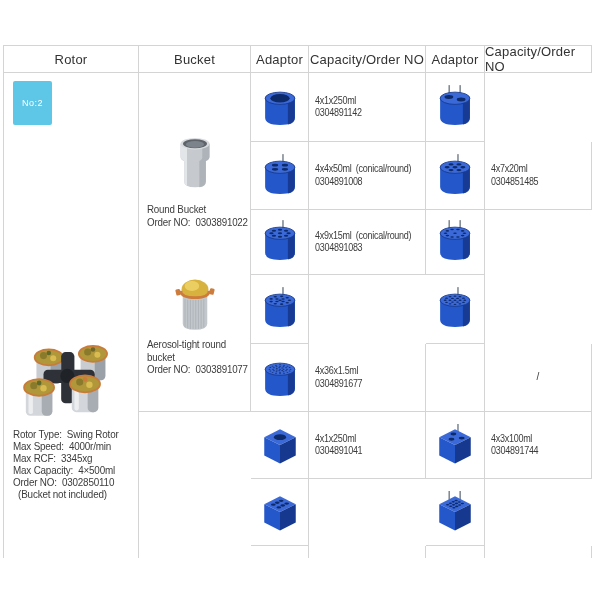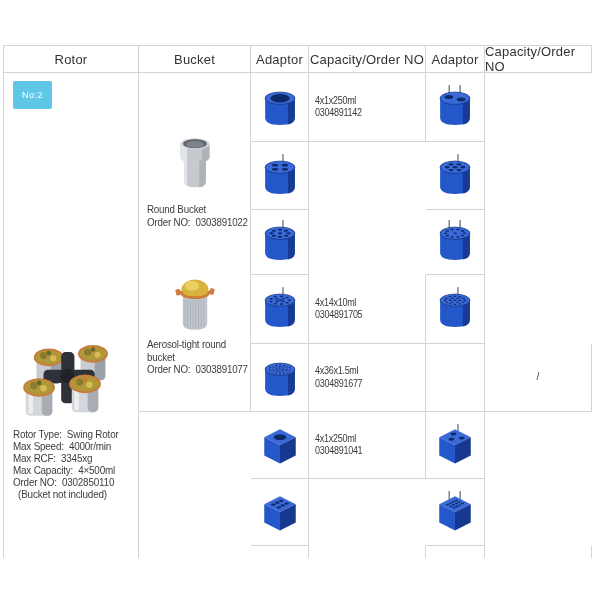--- a/index.html
+++ b/index.html
@@ -13,21 +13,21 @@
   .noB{border-bottom:none;}
   .hc{display:flex;align-items:center;justify-content:center;font-size:13px;color:#333;letter-spacing:.2px;}
   .ad{display:flex;align-items:center;justify-content:center;}
   .cap{display:flex;align-items:center;padding-left:6px;}
   .captxt{font-size:10px;line-height:12.5px;letter-spacing:-0.3px;color:#3c3c3c;white-space:pre;display:block;transform:scaleX(.9);transform-origin:0 50%;}
   .ctr{justify-content:center;padding-left:0;}
   .ctr .captxt{transform:none;letter-spacing:0;}
   .blabel{position:absolute;left:8px;font-size:10.5px;line-height:12.5px;letter-spacing:-0.2px;color:#3c3c3c;white-space:pre;transform:scaleX(.93);transform-origin:0 0;}
   .bimg{position:absolute;left:50%;transform:translateX(-50%);}
   .specs{position:absolute;left:9px;top:356px;font-size:10.4px;line-height:11.9px;letter-spacing:-0.2px;color:#3c3c3c;white-space:pre;transform:scaleX(.95);transform-origin:0 0;}
-  .badge{position:absolute;top:8px;left:9px;background:#5ec7e8;color:#fff;font-size:9px;line-height:12px;padding:8px 9px;border-radius:2px;letter-spacing:.5px;}
+  .badge{position:absolute;top:8px;left:9px;background:#5ec7e8;color:#fff;font-size:9px;line-height:12px;padding:16px 9px;border-radius:2px;letter-spacing:.5px;}
   .rimg{position:absolute;left:13px;top:263px;}
   .adicon{display:block;line-height:0;}
 </style>
 </head>
 <body>
 
 <div class="page">
   <div class="tbl">
 
     <div class="cell hc" style="grid-area:1/1/2/2">Rotor</div>
@@ -161,52 +161,64 @@
             <rect x="26.5" y="1" width="1.8" height="14" fill="#828a93"></rect>
             <path d="M7 16 L7 38 Q7 46.5 24 46.5 Q41 46.5 41 38 L41 16 Z" fill="#2457c9"></path>
             <path d="M33 17 L41 16 L41 38 Q41 45 33 46 Z" fill="#16398f" opacity="0.9"></path>
             <ellipse cx="24" cy="16" rx="17" ry="7" fill="#3b6ad8" stroke="#16398f" stroke-width="1"></ellipse>
             <ellipse cx="29.65685424949238" cy="18.3758787847868" rx="3.6" ry="1.62" fill="#0d2a6b"></ellipse>
             <ellipse cx="18.34314575050762" cy="18.3758787847868" rx="3.6" ry="1.62" fill="#0d2a6b"></ellipse>
             <ellipse cx="18.343145750507617" cy="13.6241212152132" rx="3.6" ry="1.62" fill="#0d2a6b"></ellipse>
             <ellipse cx="29.65685424949238" cy="13.6241212152132" rx="3.6" ry="1.62" fill="#0d2a6b"></ellipse>
           </svg></div>
       </div>
+    <div class="cell cap" style="grid-area:3/4/4/5">
+        <span class="captxt">4x4x50ml  (conical/round)
+0304891008</span>
+      </div>
     <div class="cell ad" style="grid-area:3/5/4/6">
         <div class="adicon"><svg width="42" height="46" viewBox="0 0 48 52">
             <rect x="26.5" y="1" width="1.8" height="14" fill="#828a93"></rect>
             <path d="M7 16 L7 38 Q7 46.5 24 46.5 Q41 46.5 41 38 L41 16 Z" fill="#2457c9"></path>
             <path d="M33 17 L41 16 L41 38 Q41 45 33 46 Z" fill="#16398f" opacity="0.9"></path>
             <ellipse cx="24" cy="16" rx="17" ry="7" fill="#3b6ad8" stroke="#16398f" stroke-width="1"></ellipse>
             <ellipse cx="33" cy="16" rx="2.9" ry="1.305" fill="#0d2a6b"></ellipse>
             <ellipse cx="28.5" cy="19.27357602630518" rx="2.9" ry="1.305" fill="#0d2a6b"></ellipse>
             <ellipse cx="19.5" cy="19.27357602630518" rx="2.9" ry="1.305" fill="#0d2a6b"></ellipse>
             <ellipse cx="15" cy="16" rx="2.9" ry="1.305" fill="#0d2a6b"></ellipse>
             <ellipse cx="19.499999999999996" cy="12.726423973694823" rx="2.9" ry="1.305" fill="#0d2a6b"></ellipse>
             <ellipse cx="28.5" cy="12.726423973694821" rx="2.9" ry="1.305" fill="#0d2a6b"></ellipse>
             <ellipse cx="24" cy="16" rx="2.9" ry="1.305" fill="#0d2a6b"></ellipse>
           </svg></div>
+      </div>
+    <div class="cell cap" style="grid-area:3/6/4/7">
+        <span class="captxt">4x7x20ml
+0304851485</span>
       </div>
 
     <div class="cell ad" style="grid-area:4/3/5/4">
         <div class="adicon"><svg width="42" height="46" viewBox="0 0 48 52">
             <rect x="26.5" y="1" width="1.8" height="14" fill="#828a93"></rect>
             <path d="M7 16 L7 38 Q7 46.5 24 46.5 Q41 46.5 41 38 L41 16 Z" fill="#2457c9"></path>
             <path d="M33 17 L41 16 L41 38 Q41 45 33 46 Z" fill="#16398f" opacity="0.9"></path>
             <ellipse cx="24" cy="16" rx="17" ry="7" fill="#3b6ad8" stroke="#16398f" stroke-width="1"></ellipse>
             <ellipse cx="33.8" cy="16" rx="2.5" ry="1.125" fill="#0d2a6b"></ellipse>
             <ellipse cx="30.929646455628166" cy="18.91045151136383" rx="2.5" ry="1.125" fill="#0d2a6b"></ellipse>
             <ellipse cx="24" cy="20.116" rx="2.5" ry="1.125" fill="#0d2a6b"></ellipse>
             <ellipse cx="17.070353544371834" cy="18.91045151136383" rx="2.5" ry="1.125" fill="#0d2a6b"></ellipse>
             <ellipse cx="14.2" cy="16" rx="2.5" ry="1.125" fill="#0d2a6b"></ellipse>
             <ellipse cx="17.070353544371834" cy="13.08954848863617" rx="2.5" ry="1.125" fill="#0d2a6b"></ellipse>
             <ellipse cx="23.999999999999996" cy="11.884" rx="2.5" ry="1.125" fill="#0d2a6b"></ellipse>
             <ellipse cx="30.929646455628166" cy="13.089548488636169" rx="2.5" ry="1.125" fill="#0d2a6b"></ellipse>
             <ellipse cx="24" cy="16" rx="2.5" ry="1.125" fill="#0d2a6b"></ellipse>
           </svg></div>
+      </div>
+    <div class="cell cap" style="grid-area:4/4/5/5">
+        <span class="captxt">4x9x15ml  (conical/round)
+0304891083</span>
       </div>
     <div class="cell ad" style="grid-area:4/5/5/6">
         <div class="adicon"><svg width="42" height="46" viewBox="0 0 48 52">
             <rect x="16.5" y="1" width="1.8" height="14" fill="#828a93"></rect>
             <rect x="29" y="1" width="1.8" height="14" fill="#828a93"></rect>
             <path d="M7 16 L7 38 Q7 46.5 24 46.5 Q41 46.5 41 38 L41 16 Z" fill="#2457c9"></path>
             <path d="M33 17 L41 16 L41 38 Q41 45 33 46 Z" fill="#16398f" opacity="0.9"></path>
             <ellipse cx="24" cy="16" rx="17" ry="7" fill="#3b6ad8" stroke="#16398f" stroke-width="1"></ellipse>
             <ellipse cx="34.8" cy="16" rx="2.1" ry="0.9450000000000001" fill="#0d2a6b"></ellipse>
             <ellipse cx="32.737383539249436" cy="18.666193904398657" rx="2.1" ry="0.9450000000000001" fill="#0d2a6b"></ellipse>
@@ -236,24 +248,20 @@
             <ellipse cx="13.851319695512188" cy="14.448596629874768" rx="2" ry="0.9" fill="#0d2a6b"></ellipse>
             <ellipse cx="18.599999999999994" cy="12.071708768433787" rx="2" ry="0.9" fill="#0d2a6b"></ellipse>
             <ellipse cx="25.875400318802843" cy="11.532912032336624" rx="2" ry="0.9" fill="#0d2a6b"></ellipse>
             <ellipse cx="32.27327998568496" cy="13.084315402461856" rx="2" ry="0.9" fill="#0d2a6b"></ellipse>
             <ellipse cx="27.535533905932738" cy="17.48492424049175" rx="2" ry="0.9" fill="#0d2a6b"></ellipse>
             <ellipse cx="20.464466094067262" cy="17.48492424049175" rx="2" ry="0.9" fill="#0d2a6b"></ellipse>
             <ellipse cx="20.464466094067262" cy="14.51507575950825" rx="2" ry="0.9" fill="#0d2a6b"></ellipse>
             <ellipse cx="27.535533905932738" cy="14.51507575950825" rx="2" ry="0.9" fill="#0d2a6b"></ellipse>
             <ellipse cx="24" cy="16" rx="2" ry="0.9" fill="#0d2a6b"></ellipse>
           </svg></div>
-      </div>
-    <div class="cell cap" style="grid-area:5/4/6/5">
-        <span class="captxt">4x14x10ml
-0304891705</span>
       </div>
     <div class="cell ad" style="grid-area:5/5/6/6">
         <div class="adicon"><svg width="42" height="46" viewBox="0 0 48 52">
             <rect x="26.5" y="1" width="1.8" height="14" fill="#828a93"></rect>
             <path d="M7 16 L7 38 Q7 46.5 24 46.5 Q41 46.5 41 38 L41 16 Z" fill="#2457c9"></path>
             <path d="M33 17 L41 16 L41 38 Q41 45 33 46 Z" fill="#16398f" opacity="0.9"></path>
             <ellipse cx="24" cy="16" rx="17" ry="7" fill="#3b6ad8" stroke="#16398f" stroke-width="1"></ellipse>
             <ellipse cx="35.2" cy="16" rx="1.7" ry="0.765" fill="#0d2a6b"></ellipse>
             <ellipse cx="33.69948452238572" cy="18.352" rx="1.7" ry="0.765" fill="#0d2a6b"></ellipse>
             <ellipse cx="29.6" cy="20.073783499401998" rx="1.7" ry="0.765" fill="#0d2a6b"></ellipse>
@@ -344,20 +352,24 @@
         <div class="adicon"><svg width="42" height="44" viewBox="0 0 48 50">
             <rect x="26.5" y="1" width="1.8" height="10" fill="#828a93"></rect>
             <polygon points="6,16 24,7 42,16 24,25" fill="#3b6ad8"></polygon>
             <polygon points="6,16 24,25 24,46 6,37" fill="#2457c9"></polygon>
             <polygon points="42,16 24,25 24,46 42,37" fill="#16398f"></polygon>
             <ellipse cx="19.95" cy="18.475" rx="3.4" ry="1.632" fill="#0d2a6b"></ellipse>
             <ellipse cx="22.2" cy="12.4" rx="3.4" ry="1.632" fill="#0d2a6b"></ellipse>
             <ellipse cx="31.65" cy="17.125" rx="3.4" ry="1.632" fill="#0d2a6b"></ellipse>
           </svg></div>
       </div>
+    <div class="cell cap" style="grid-area:7/6/8/7">
+        <span class="captxt">4x3x100ml
+0304891744</span>
+      </div>
 
     <div class="cell ad" style="grid-area:8/3/9/4">
         <div class="adicon"><svg width="42" height="44" viewBox="0 0 48 50">
             <polygon points="6,16 24,7 42,16 24,25" fill="#3b6ad8"></polygon>
             <polygon points="6,16 24,25 24,46 6,37" fill="#2457c9"></polygon>
             <polygon points="42,16 24,25 24,46 42,37" fill="#16398f"></polygon>
             <ellipse cx="16.35" cy="16.675" rx="2.7" ry="1.296" fill="#0d2a6b"></ellipse>
             <ellipse cx="22.65" cy="19.825" rx="2.7" ry="1.296" fill="#0d2a6b"></ellipse>
             <ellipse cx="20.85" cy="14.425" rx="2.7" ry="1.296" fill="#0d2a6b"></ellipse>
             <ellipse cx="27.15" cy="17.575" rx="2.7" ry="1.296" fill="#0d2a6b"></ellipse>

